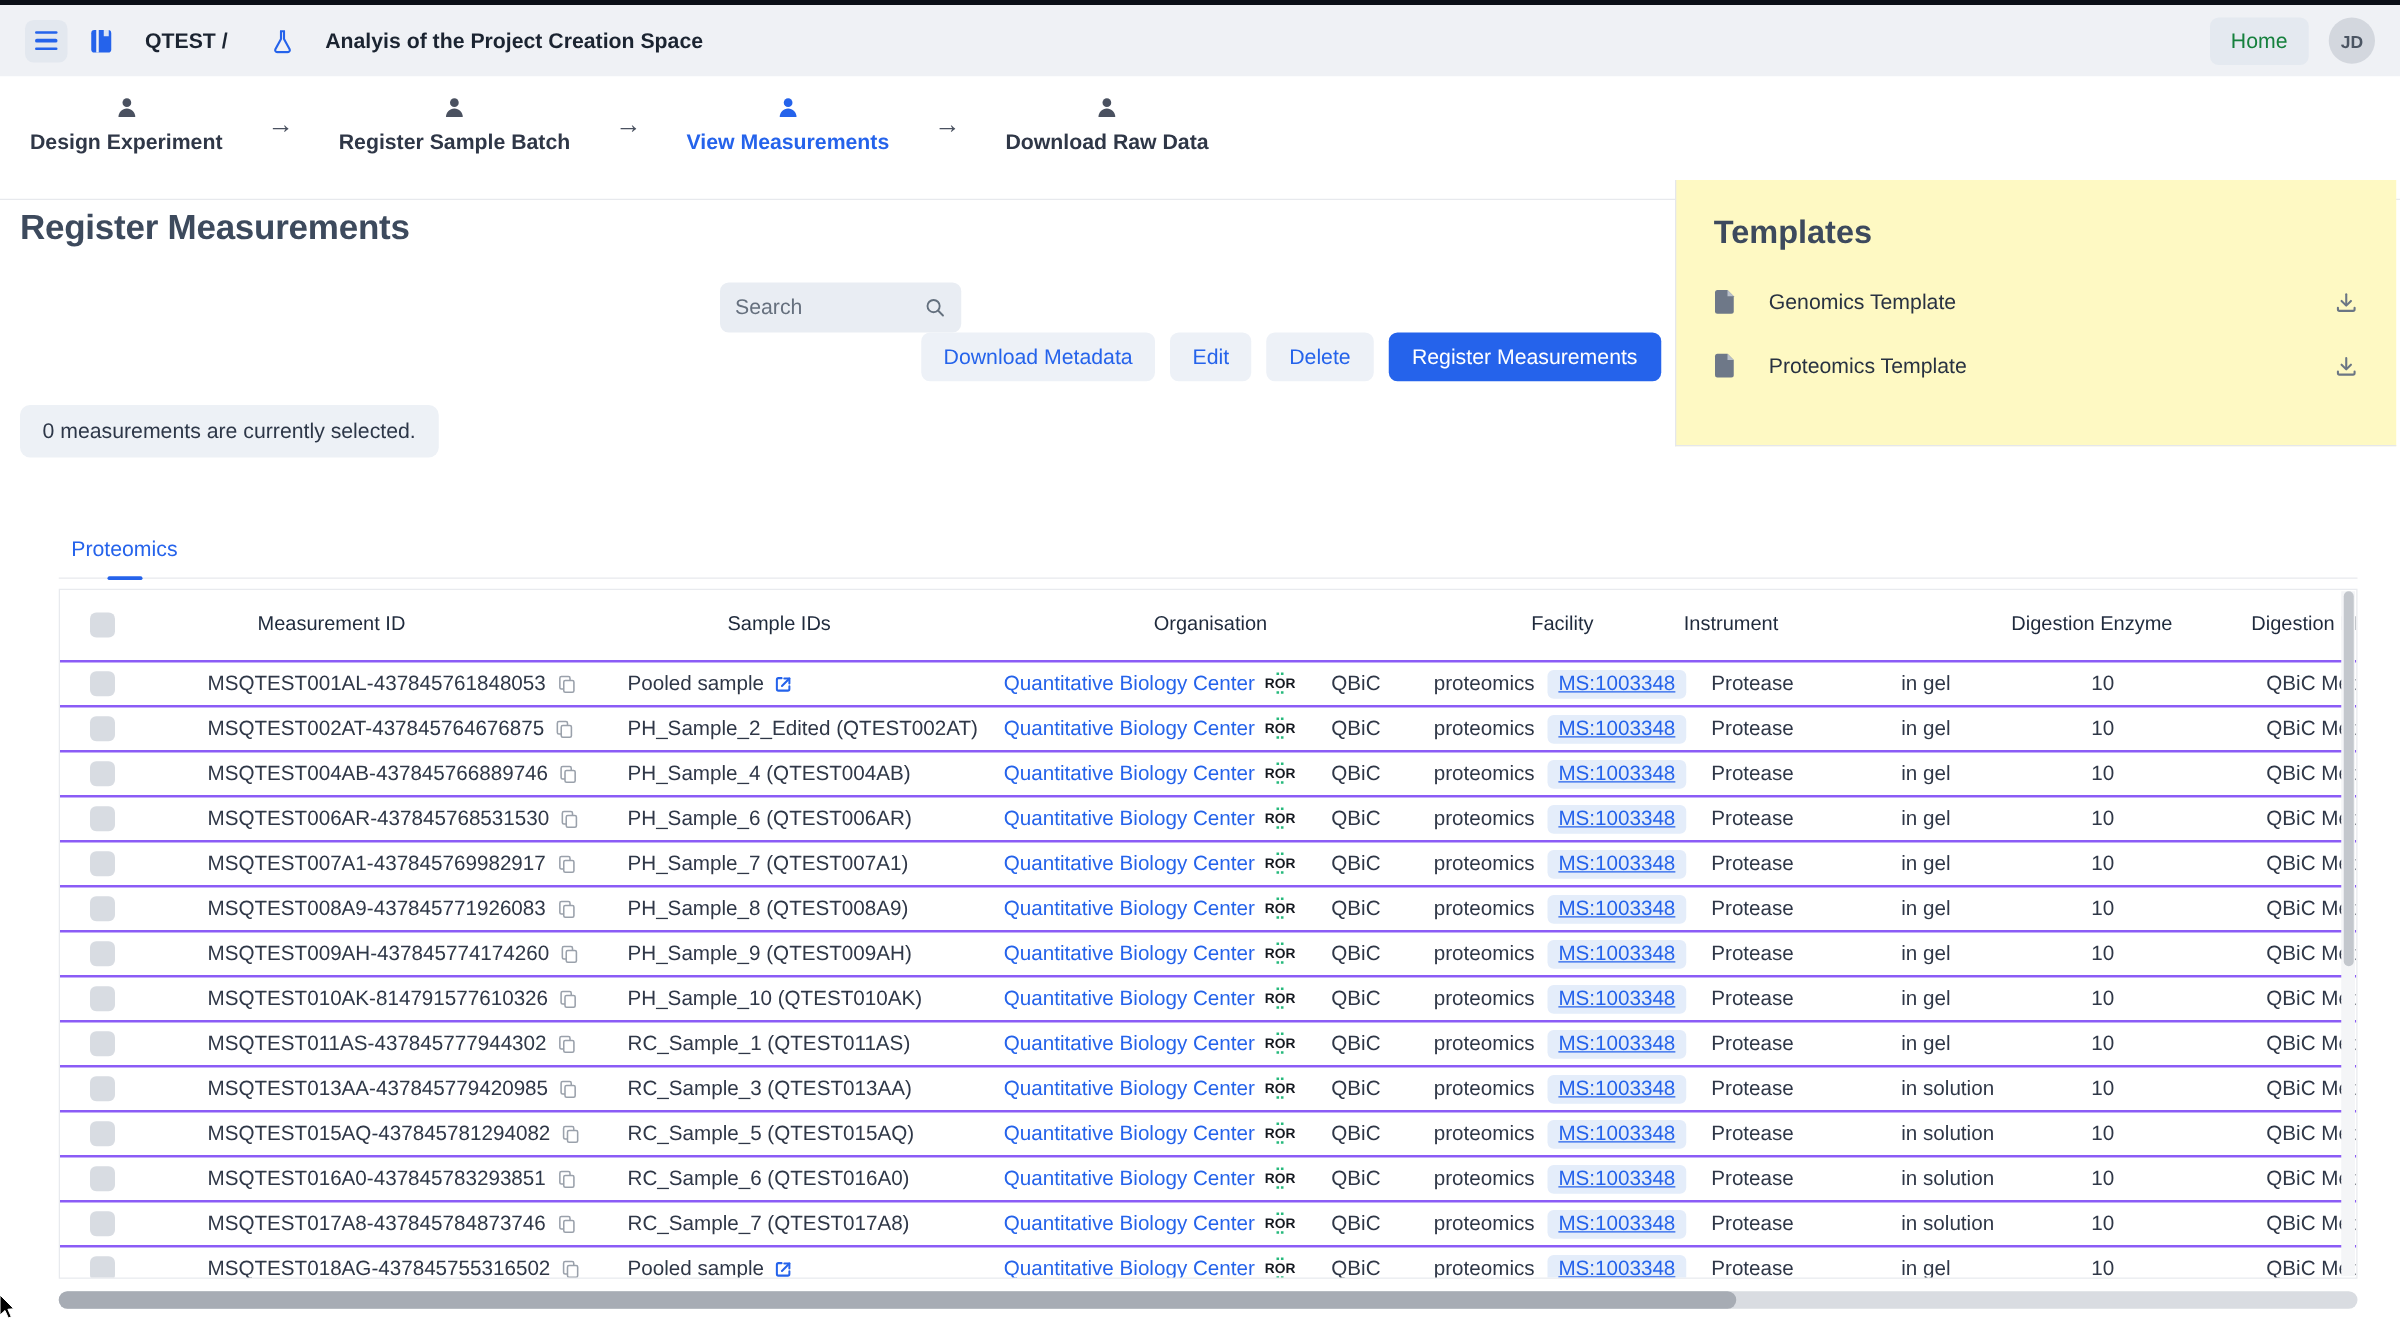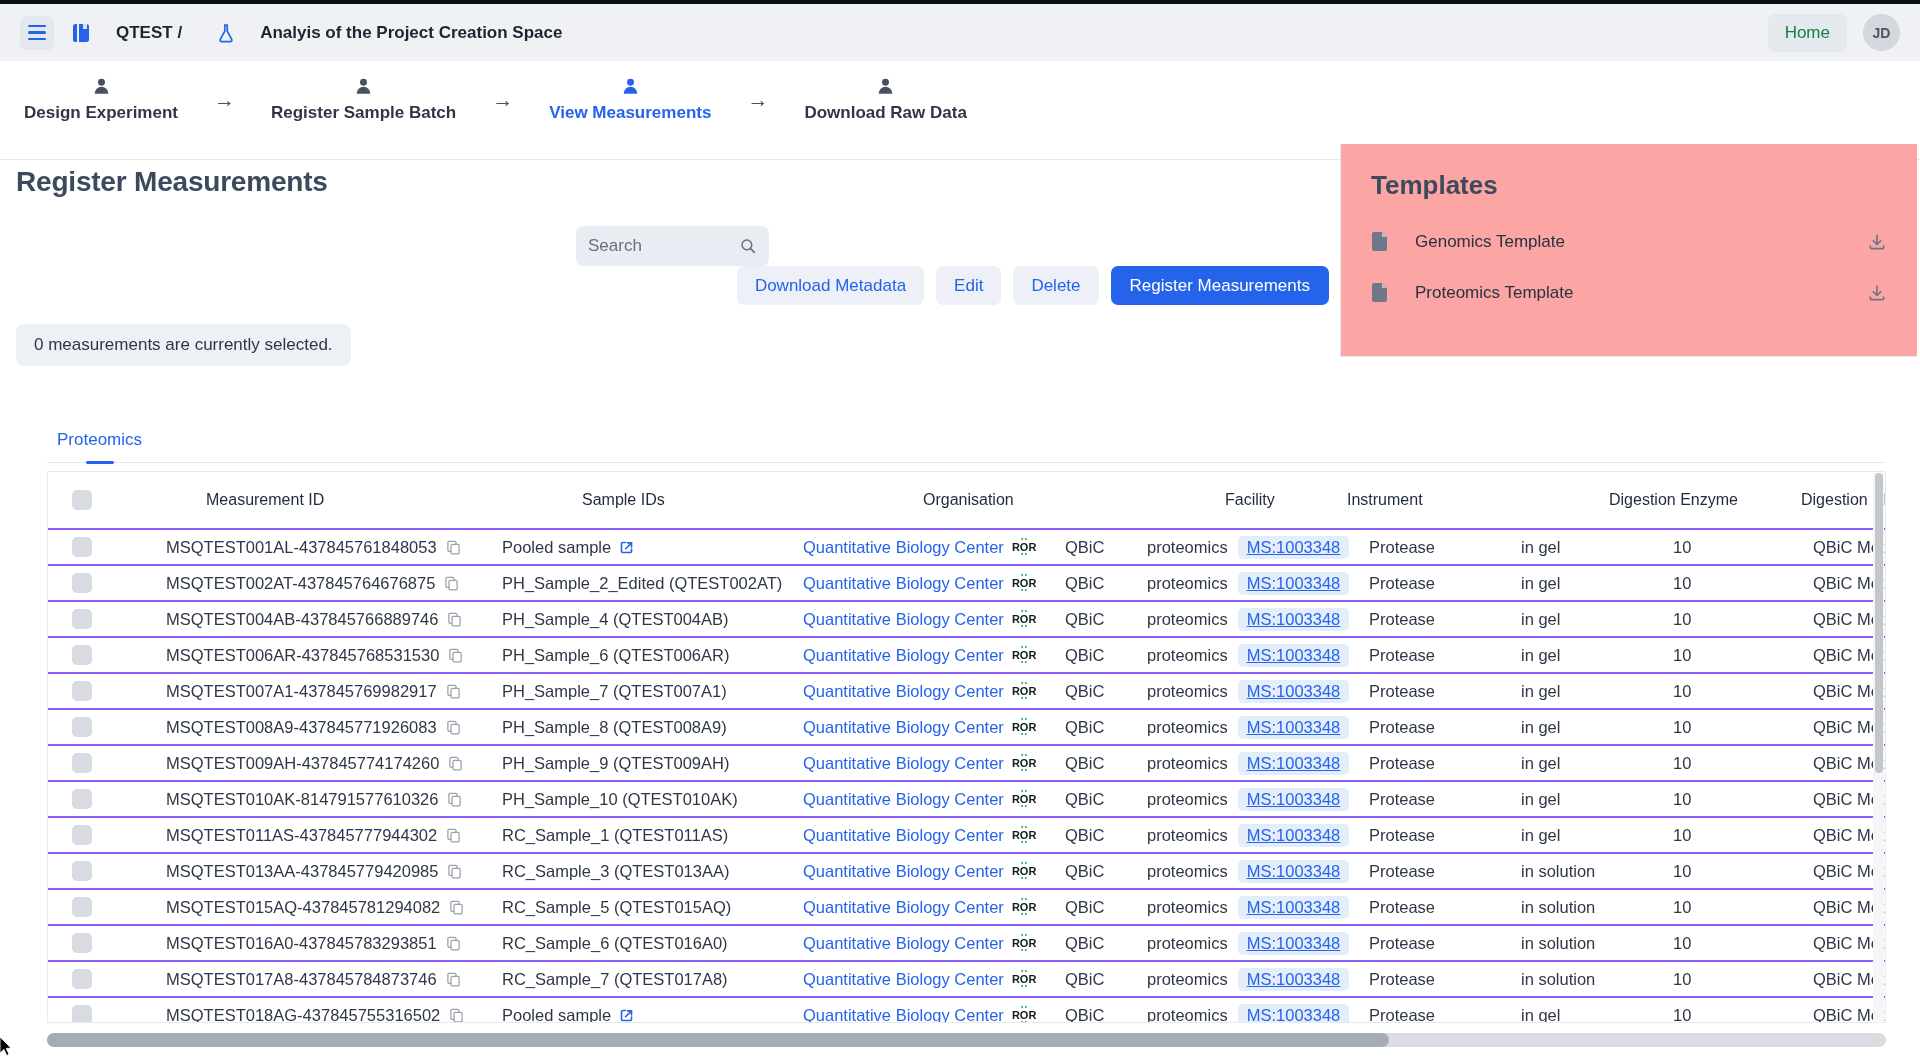--- a/index.html
+++ b/index.html
@@ -47,21 +47,21 @@
   .btn { border:none; border-radius:7px; height:39px; font-size:17px; cursor:pointer;
     font-family:"Liberation Sans",sans-serif; }
   .btn-secondary { background:#edf1f7; color:#2563eb; padding:0 18px; }
   .btn-primary { background:#2563eb; color:#fff; padding:0 19px; }
 
   .status-box { display:inline-block; margin-top:19px; background:#edf1f6; border-radius:8px;
     padding:11px 18px; font-size:17px; color:#2d3748; }
 
   
   .templates-panel { position:absolute; top:-16px; right:3px; width:577px; height:213px;
-    border-left:1px solid #e5e7eb; border-bottom:1px solid #e5e7eb; padding:26px 30px 0 30px; background:#fca5a5; }
+    border-left:1px solid #e5e7eb; border-bottom:1px solid #e5e7eb; padding:26px 30px 0 30px; background:#fef9c3; }
   .templates-title { font-size:26px; font-weight:700; color:#3d4a5d; }
   .template-item { display:flex; align-items:center; margin-top:30px;gap:13px; }
   .template-item .tpl-label { font-size:17px; color:#283241; margin-left:14px; }
   .tpl-download { margin-left:auto; cursor:pointer; display:flex; }
 
   
   .tab-row { margin:60px 34px 0 31px; border-bottom:1px solid #e7e9ed; display:flex; }
   .tab { position:relative; padding:4px 10px 12px 10px; color:#2563eb; font-size:17px; cursor:pointer; }
   .tab::after { content:""; position:absolute; left:50%; transform:translateX(-50%); bottom:-2px;
     width:28px; height:3px; border-radius:2px; background:#2563eb; }

